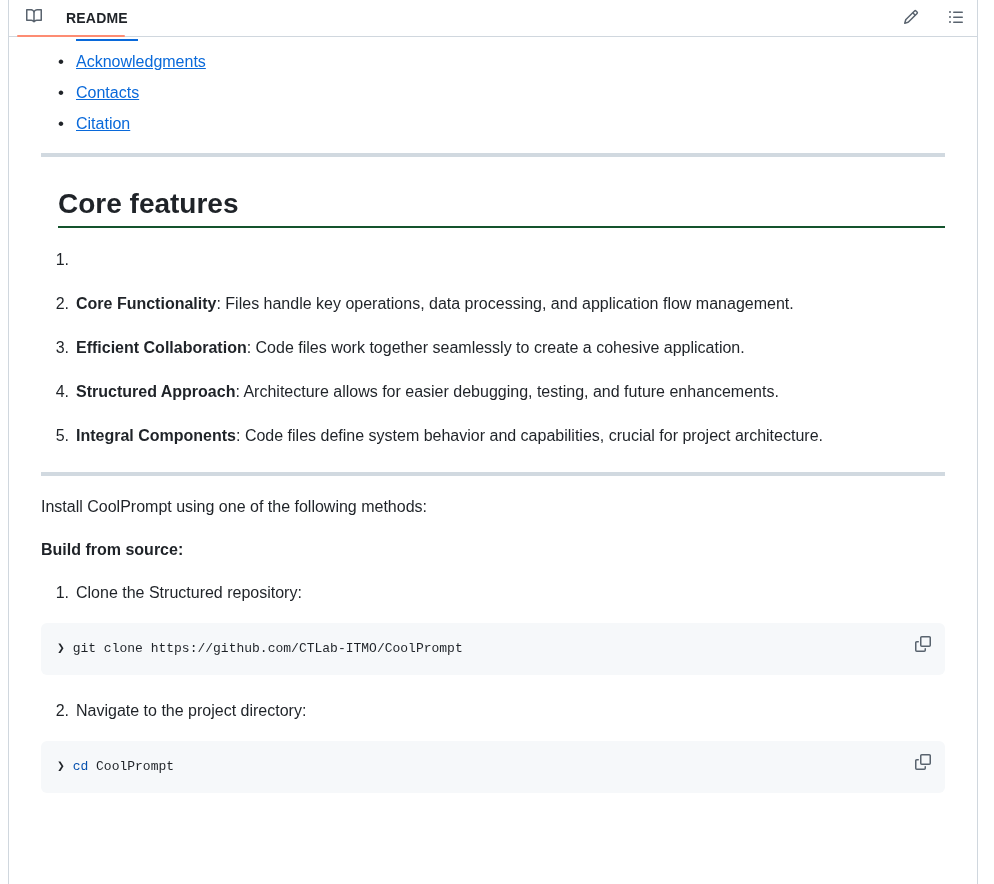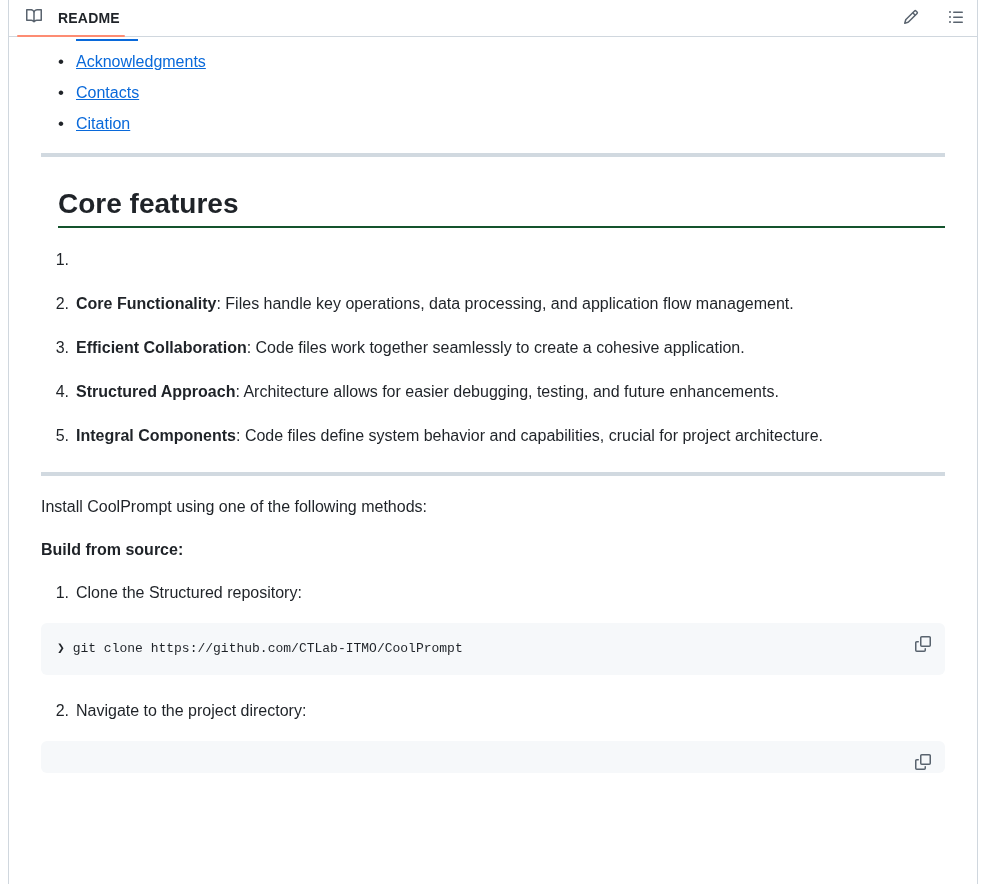--- a/index.html
+++ b/index.html
@@ -32,21 +32,21 @@
     display: flex;
     align-items: center;
     justify-content: space-between;
     border-bottom: 1px solid #d0d7de;
     background: #fff;
     padding: 0 5px 0 17px;
   }
   .tab {
     display: flex;
     align-items: center;
-    gap: 16px;
+    gap: 24px;
     height: 100%;
     cursor: pointer;
   }
   .tab .octicon { color: #59636e; }
   .tab-label {
     font-size: 14px;
     font-weight: 700;
     color: #1f2328;
     letter-spacing: 0.2px;
   }
@@ -277,20 +277,21 @@
       </div>
 
       <ol class="steps step2">
         <li>
           <span class="num">2.</span>
           <span>Navigate to the project directory:</span>
         </li>
       </ol>
 
       <div class="codeblock">
+        <pre><span class="prompt">❯</span> <span class="kw">cd</span><span> CoolPrompt</span></pre>
         <button class="copy-btn">
           <span>
             <svg width="16" height="16" viewBox="0 0 16 16" fill="currentColor" aria-hidden="true">
                 <path d="M0 6.75C0 5.784.784 5 1.75 5h1.5a.75.75 0 0 1 0 1.5h-1.5a.25.25 0 0 0-.25.25v7.5c0 .138.112.25.25.25h7.5a.25.25 0 0 0 .25-.25v-1.5a.75.75 0 0 1 1.5 0v1.5A1.75 1.75 0 0 1 9.25 16h-7.5A1.75 1.75 0 0 1 0 14.25Z"></path>
                 <path d="M5 1.75C5 .784 5.784 0 6.75 0h7.5C15.216 0 16 .784 16 1.75v7.5A1.75 1.75 0 0 1 14.25 11h-7.5A1.75 1.75 0 0 1 5 9.25Zm1.75-.25a.25.25 0 0 0-.25.25v7.5c0 .138.112.25.25.25h7.5a.25.25 0 0 0 .25-.25v-7.5a.25.25 0 0 0-.25-.25Z"></path>
               </svg>
           </span>
         </button>
       </div>
 

